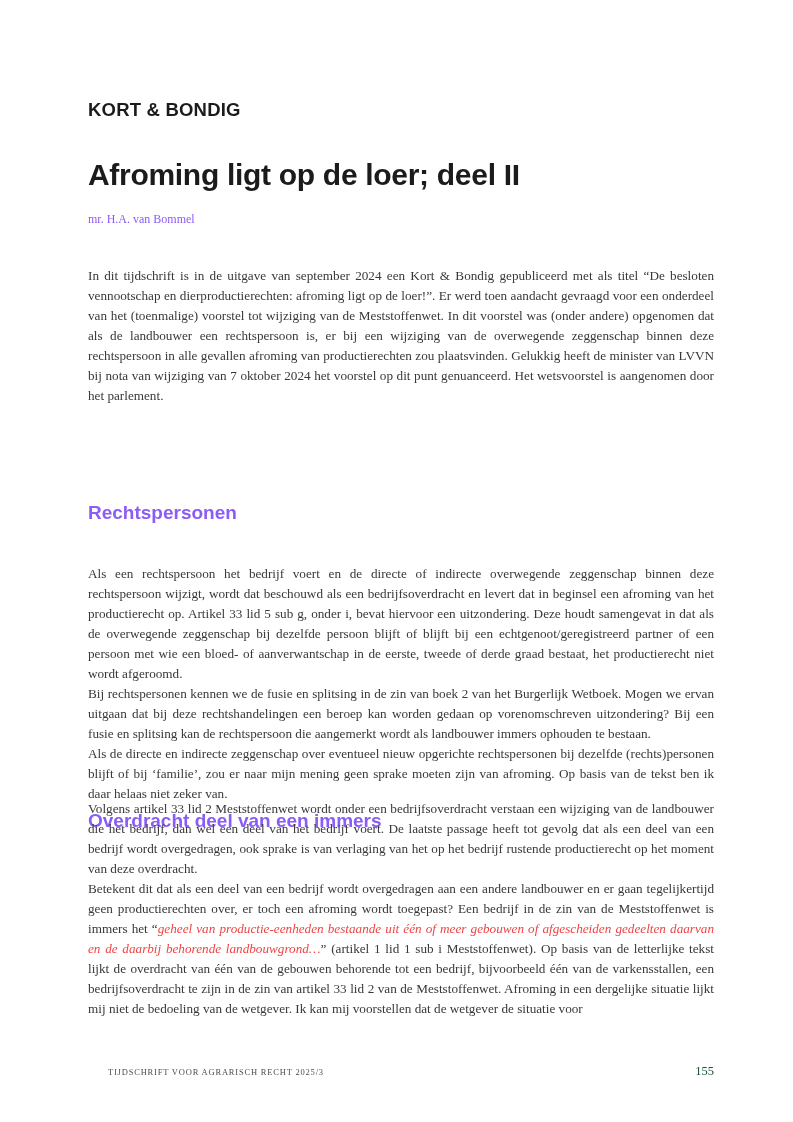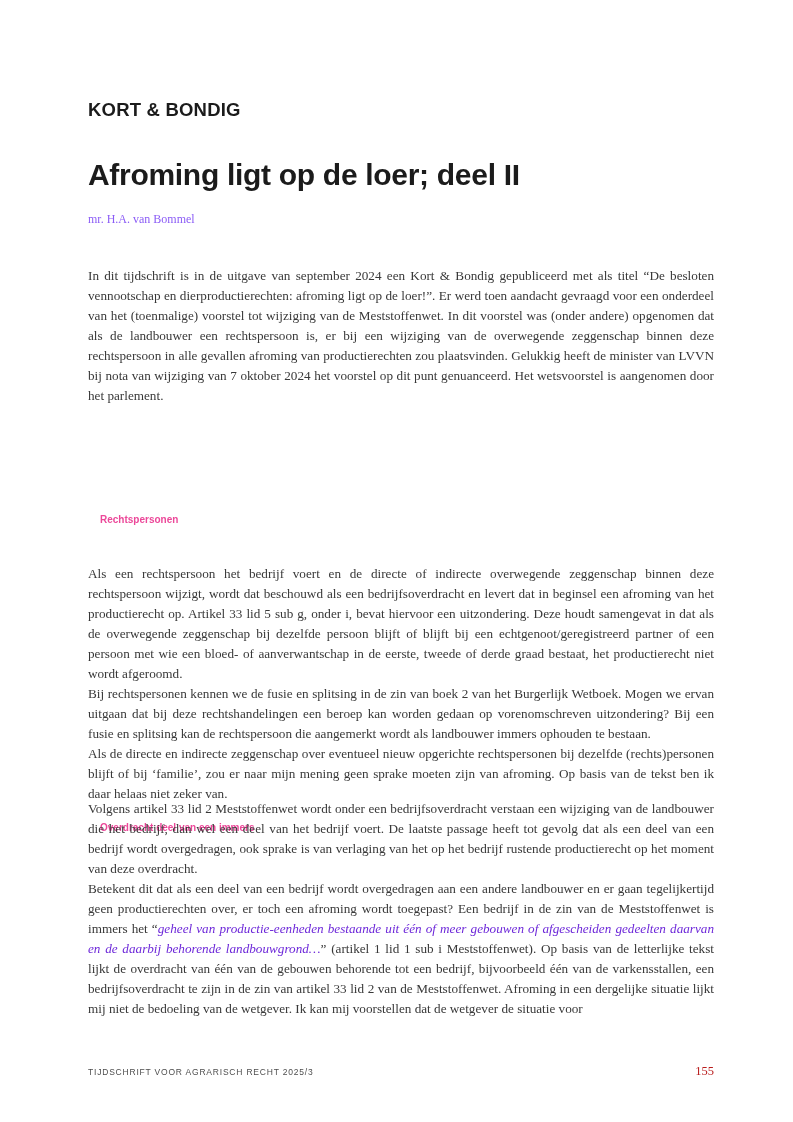--- a/index.html
+++ b/index.html
@@ -47,49 +47,50 @@
     text-align: justify;
     color: #383838;
   }
   .body-text p { margin: 0; }
   .intro      { top: 266px; }
   .sec1-body  { top: 564px; }
   .sec2-body  { top: 799px; }
   .section-heading {
     position: absolute;
     left: 88px;
-    margin: 12px;
+    margin: 0;
     font-family: "Liberation Sans", sans-serif;
     font-weight: 700;
-    font-size: 10px;
-    color: #ec4899;
+    font-size: 19px;
+    color: #8b5cf6;
   }
   .sec1-head { top: 502px; }
   .sec2-head { top: 810px; }
   .quote-italic {
     font-style: italic;
-    color: #6d28d9;
+    color: #ef4444;
   }
   .footer {
     position: absolute;
     left: 88px; right: 79px; top: 1064px;
     display: flex;
     justify-content: space-between;
     align-items: baseline;
   }
   .journal-name {
-    font-family: Liberation Sans, sans-serif;
+    font-family: Liberation Serif, serif;
     font-size: 8.5px;
     letter-spacing: 0.8px;
     color: #4d4d4d;
+    margin-left: 20px;
   }
   .page-number {
     font-family: "Liberation Serif", serif;
     font-size: 12.5px;
-    color: #b91c1c;
+    color: #14532d;
   }
 </style>
 </head>
 <body>
 
 <div class="page">
 
   <div class="kicker">KORT &amp; BONDIG</div>
 
   <h1 class="title">Afroming ligt op de loer; deel II</h1>

